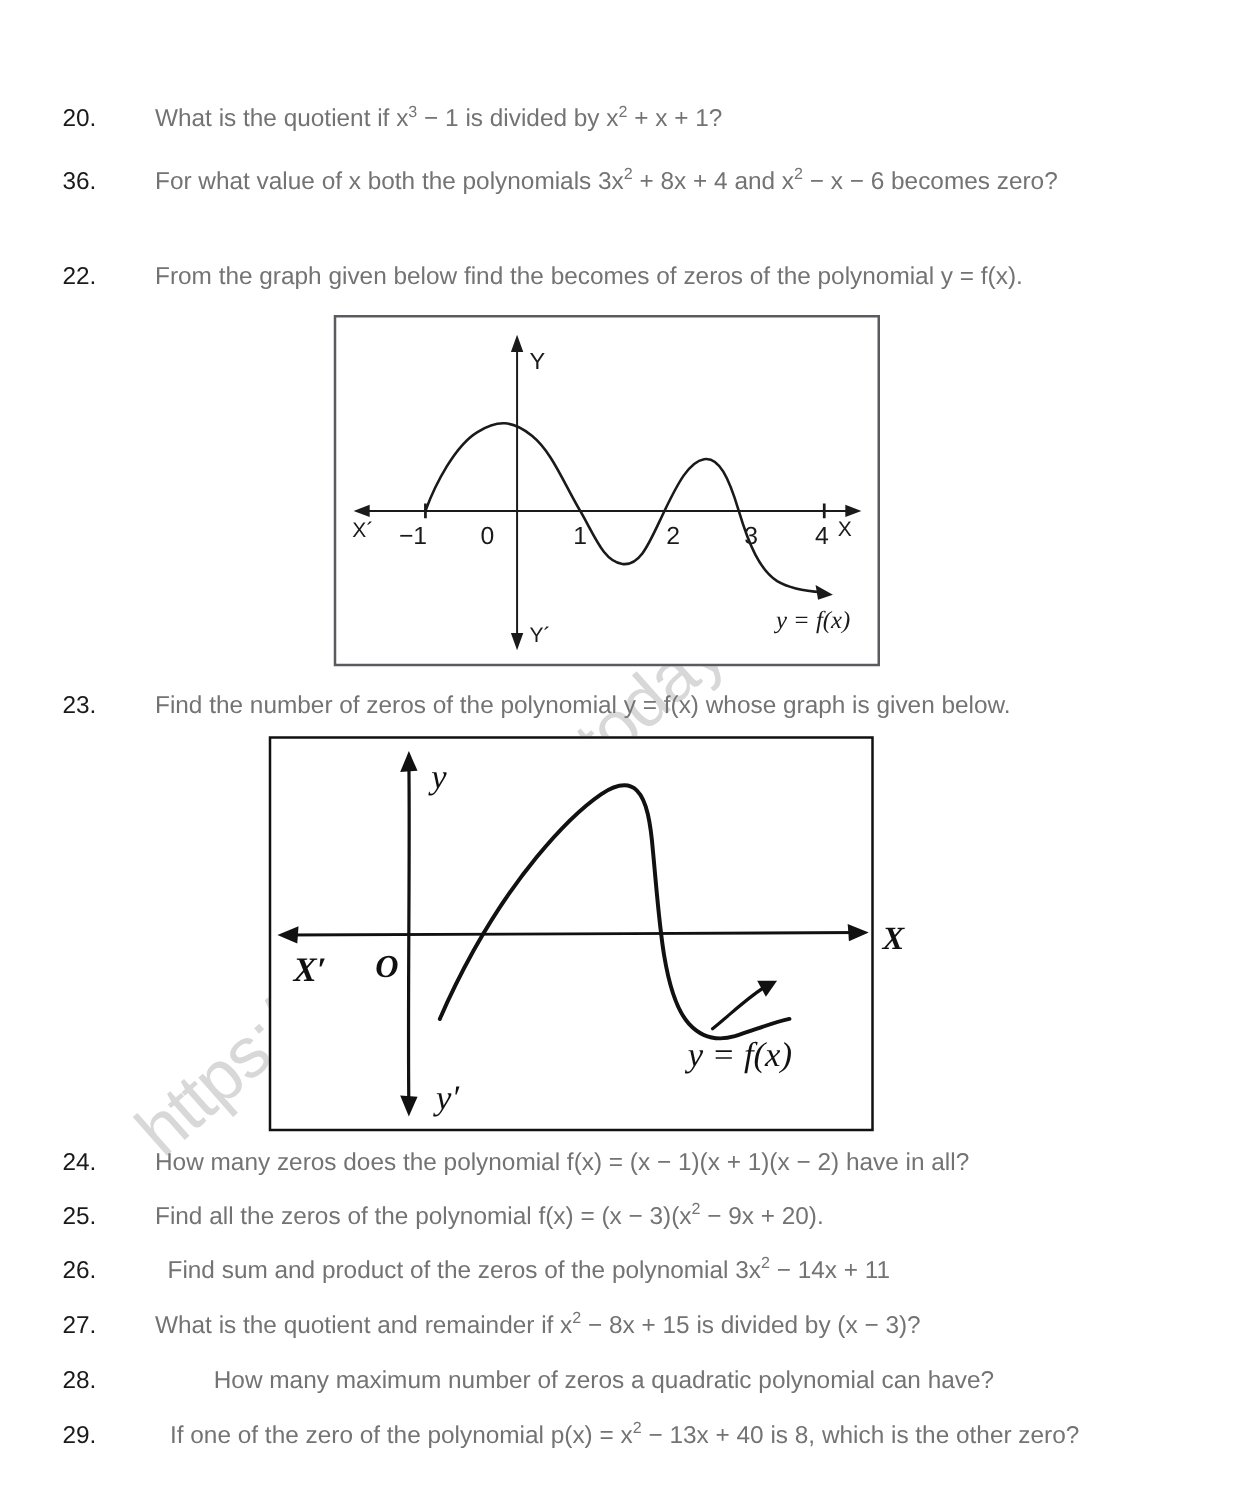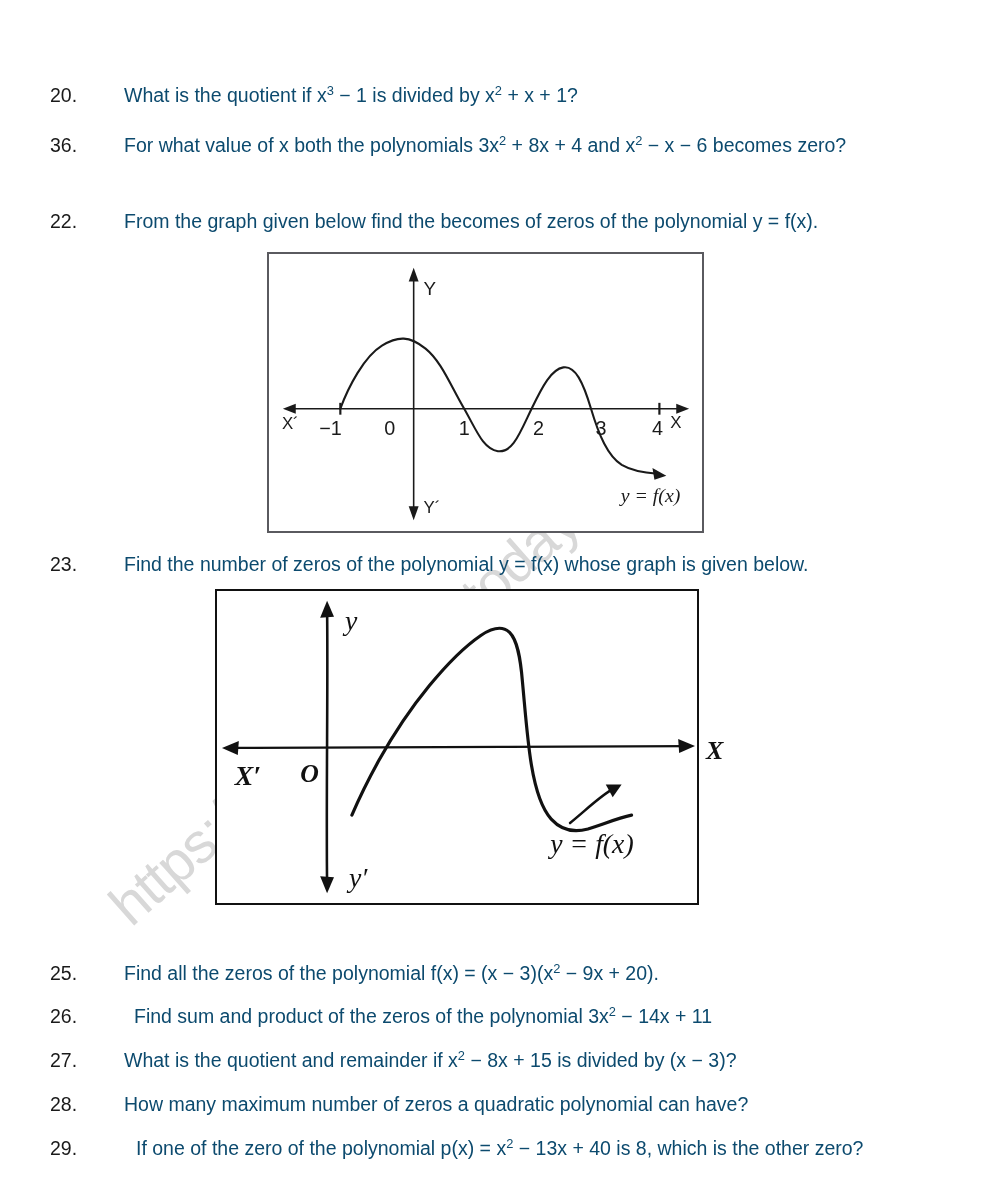--- a/index.html
+++ b/index.html
@@ -58,21 +58,21 @@
   .q-num {
     width: 74px;
     flex: 0 0 74px;
     font-size: 19.5px;
     line-height: 30px;
     color: #1a1a1a;
   }
   .q-text {
     font-size: 19.5px;
     line-height: 30px;
-    color: #0c4a6e;
+    color: #737373;
     text-align: justify;
     text-justify: inter-word;
   }
   .q-text sup {
     font-size: 0.66em;
     line-height: 0;
     vertical-align: super;
   }
 
   
@@ -228,39 +228,43 @@
 
       <path d="M356,235 C372,222 386,208 400,200" fill="none" stroke="#111" stroke-width="2.6" stroke-linecap="round"></path>
       <polygon points="408,196 392,196 399,209" fill="#111" stroke="none"></polygon>
 
       <text class="hand-label" x="336" y="265" font-size="28">y = f(x)</text>
     </svg>
   </div>
 
   <div class="outside-label" style="left:706px; top:736px; font-size:26px;">X</div>
 
+  <div class="q-row" style="left:50px; top:915px; width:890px;">
+    <div class="q-num">24.</div>
+    <div class="q-text" style="width:816px;">How many zeros does the polynomial f(x) = (x − 1)(x + 1)(x − 2) have in all?</div>
+  </div>
 
   <div class="q-row" style="left:50px; top:958px; width:890px;">
     <div class="q-num">25.</div>
     <div class="q-text" style="width:816px;">Find all the zeros of the polynomial f(x) = (x − 3)(x<sup>2</sup> − 9x + 20).</div>
   </div>
 
   <div class="q-row" style="left:50px; top:1001px; width:890px;gap:10px;">
     <div class="q-num">26.</div>
     <div class="q-text" style="width:816px;">Find sum and product of the zeros of the polynomial 3x<sup>2</sup> − 14x + 11</div>
   </div>
 
   <div class="q-row" style="left:50px; top:1045px; width:890px;">
     <div class="q-num">27.</div>
     <div class="q-text" style="width:816px;">What is the quotient and remainder if x<sup>2</sup> − 8x + 15 is divided by (x − 3)?</div>
   </div>
 
   <div class="q-row" style="left:50px; top:1089px; width:890px;">
     <div class="q-num">28.</div>
-    <div class="q-text" style="width:816px;">How many maximum number of zeros a quadratic polynomial can have?</div>
+    <div class="q-text" style="width:816px;margin-left:47px;">How many maximum number of zeros a quadratic polynomial can have?</div>
   </div>
 
   <div class="q-row" style="left:50px; top:1133px; width:890px;">
     <div class="q-num">29.</div>
     <div class="q-text" style="width:816px;margin-left:12px;">If one of the zero of the polynomial p(x) = x<sup>2</sup> − 13x + 40 is 8, which is the other zero?</div>
   </div>
 
 </div>
 
 </body></html>

